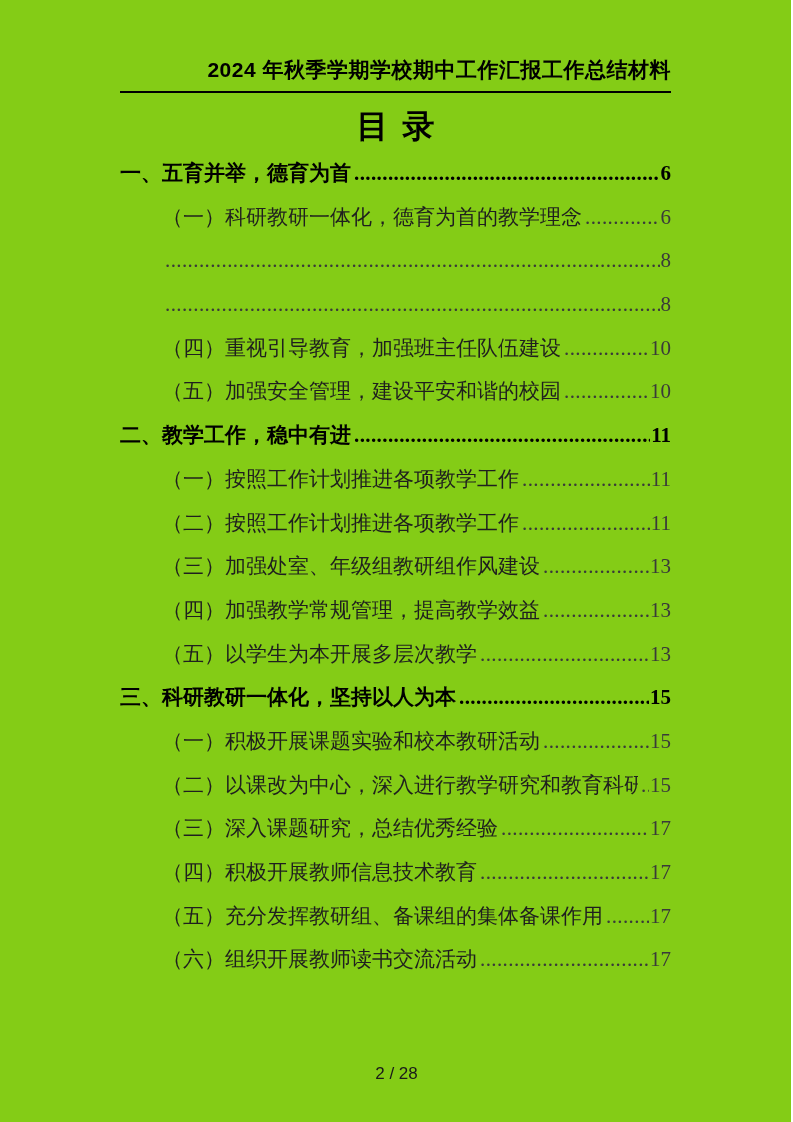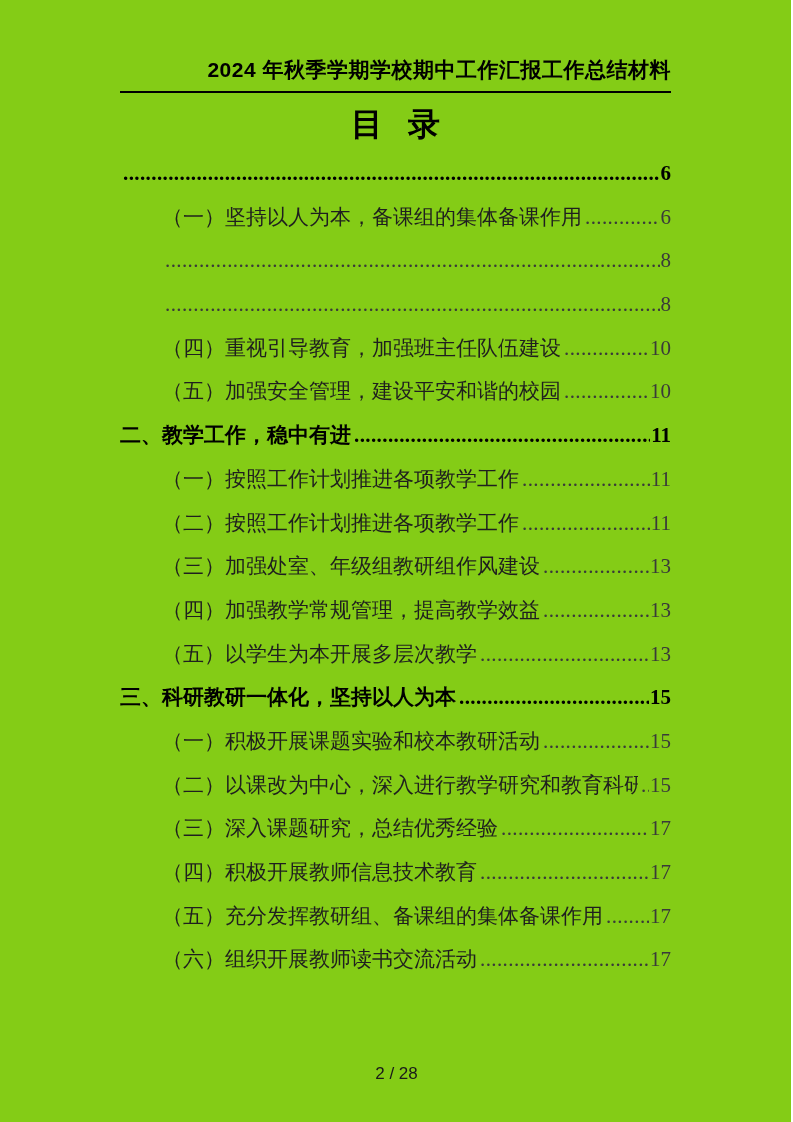--- a/index.html
+++ b/index.html
@@ -30,21 +30,21 @@
     font-weight: bold;
     font-size: 21px;
     line-height: 26px;
     letter-spacing: 0.5px;
     color: #000000;
   }
   
   .doc-title {
     margin-top: 13px;
     text-align: center;
-    font-family: Liberation Mono, monospace;
+    font-family: Liberation Serif, serif;
     font-weight: bold;
     font-size: 32px;
     line-height: 41px;
     word-spacing: 6px;
     color: #000000;
   }
   
   .toc-list { margin-top: 5px; }
   .toc-row {
     display: flex;
@@ -96,25 +96,26 @@
 <div class="page">
 
   <div class="doc-header">
     <span class="doc-header-text">2024 年秋季学期学校期中工作汇报工作总结材料</span>
   </div>
 
   <div class="doc-title">目 录</div>
 
   <div class="toc-list" id="toc-list">
       <div class="toc-row lvl1">
+        <span class="toc-text">一、五育并举，德育为首</span>
         <span class="toc-dots"></span>
         <span class="toc-page">6</span>
       </div>
       <div class="toc-row lvl2">
-        <span class="toc-text">（一）坚持以人为本，备课组的集体备课作用</span>
+        <span class="toc-text">（一）科研教研一体化，德育为首的教学理念</span>
         <span class="toc-dots"></span>
         <span class="toc-page">6</span>
       </div>
       <div class="toc-row lvl2">
         <span class="toc-dots"></span>
         <span class="toc-page">8</span>
       </div>
       <div class="toc-row lvl2">
         <span class="toc-dots"></span>
         <span class="toc-page">8</span>

